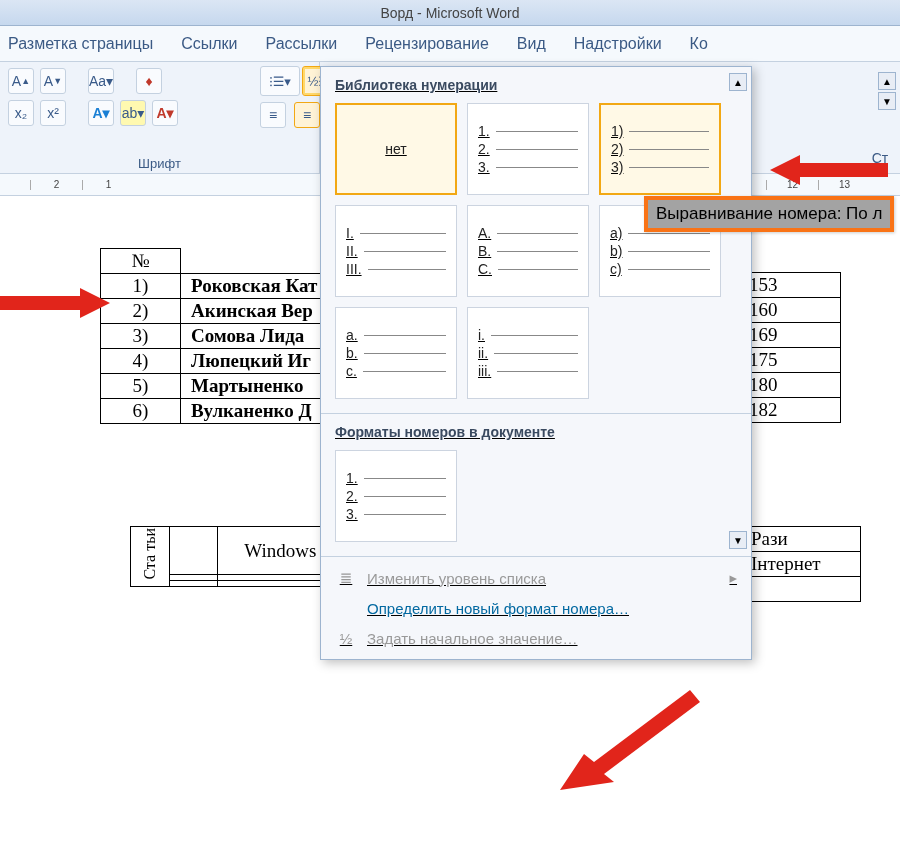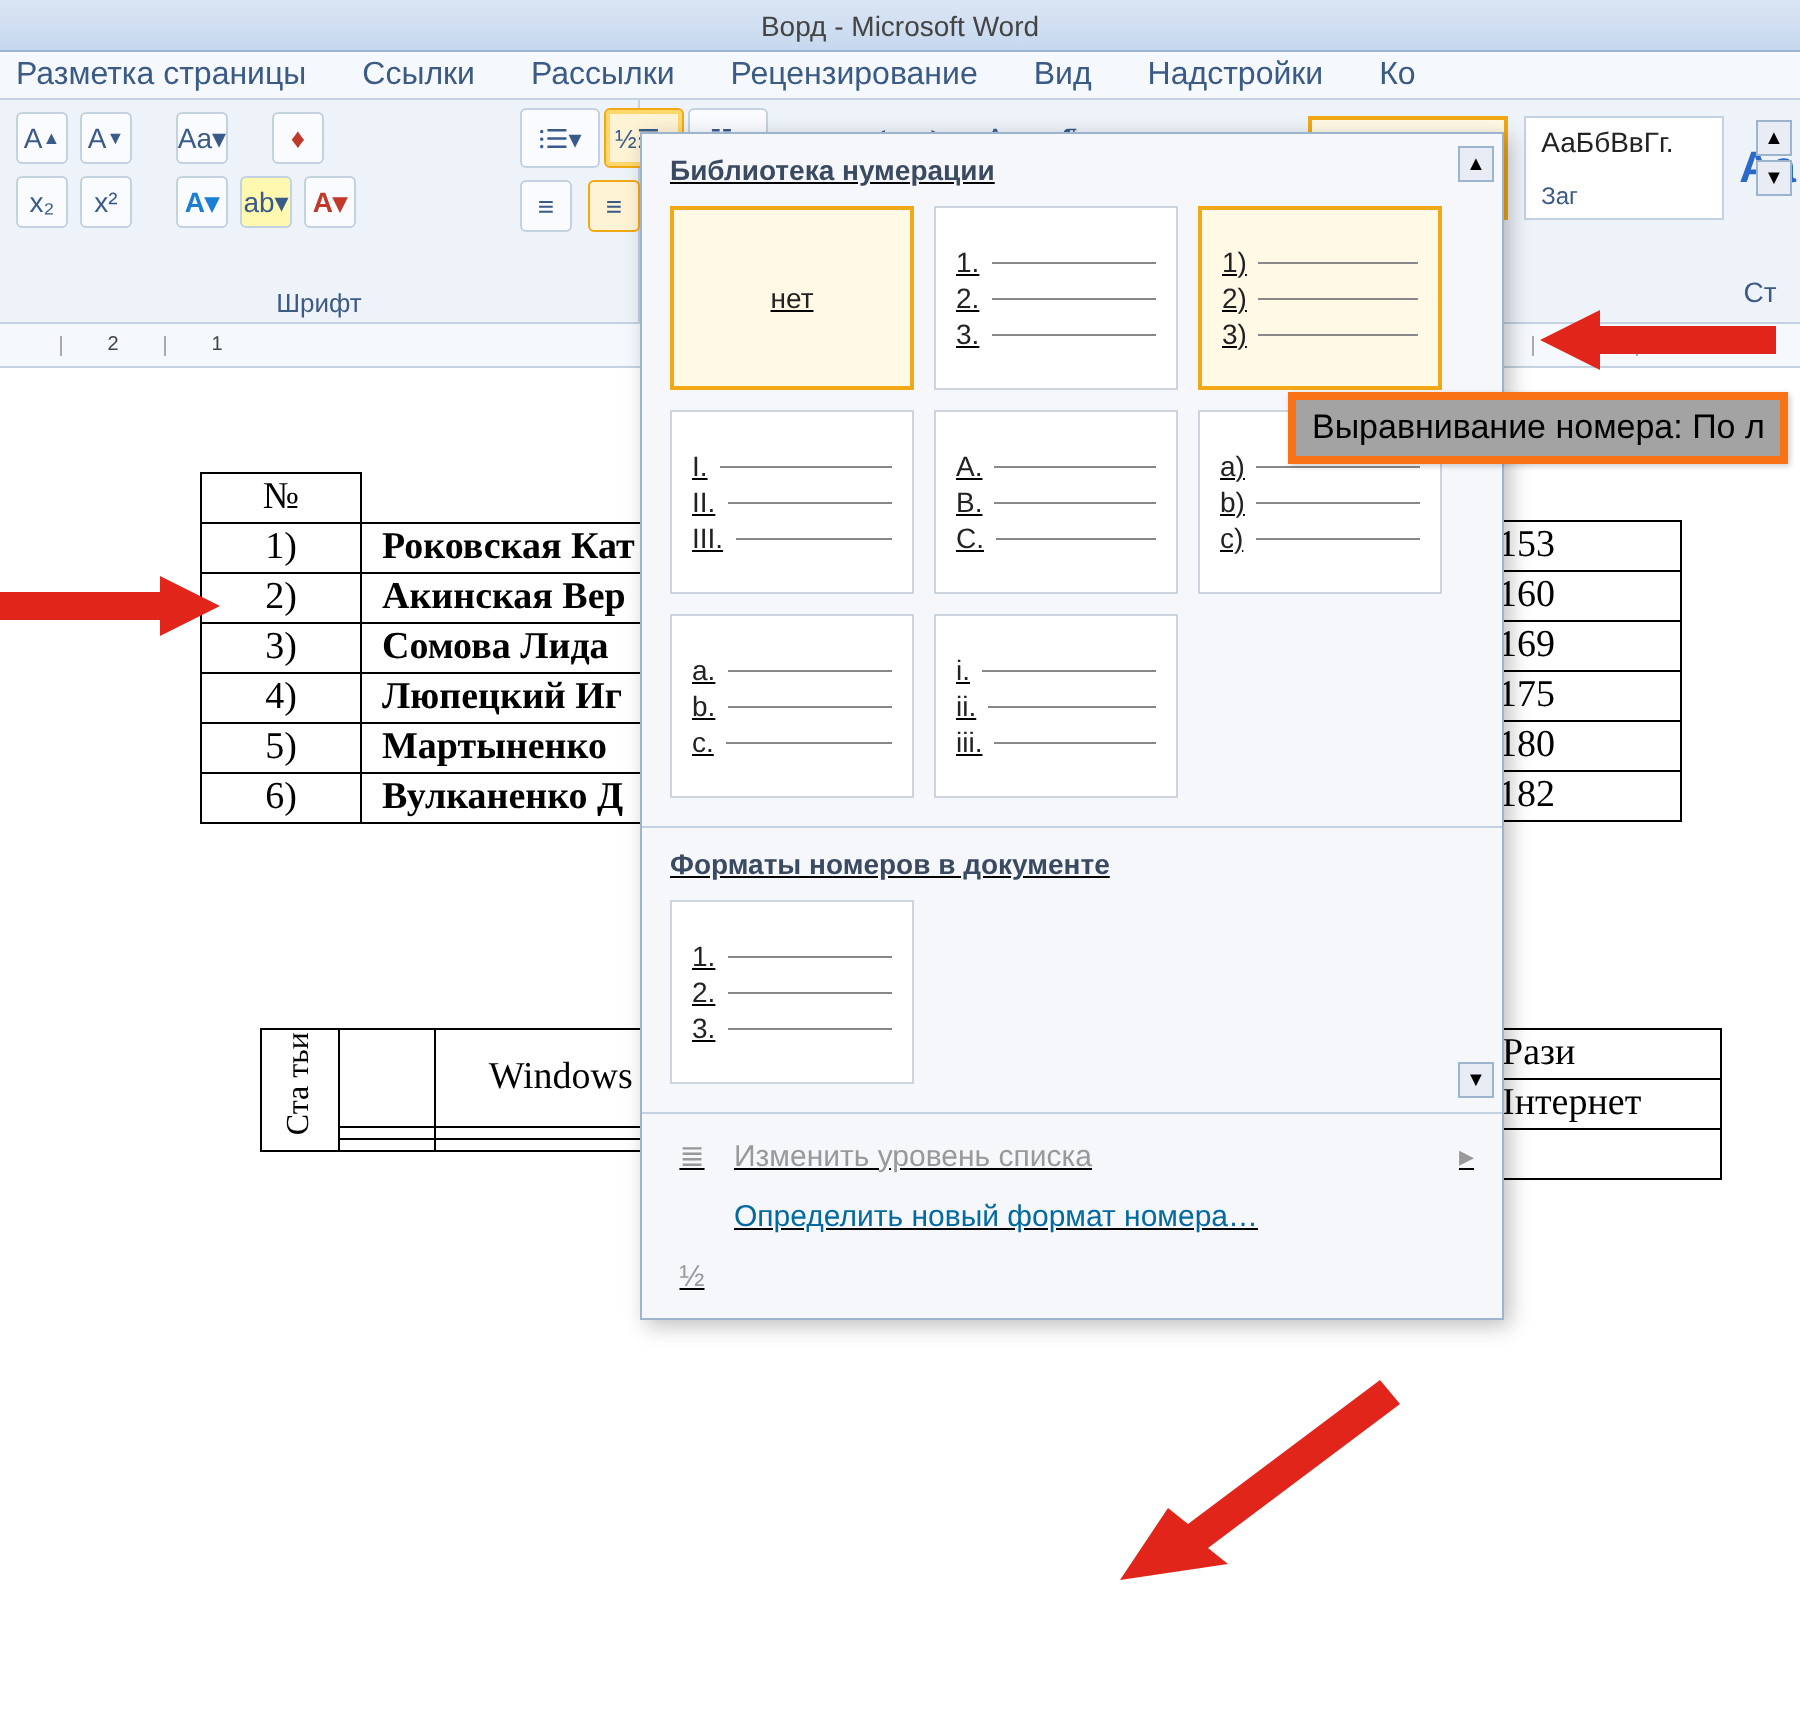--- a/index.html
+++ b/index.html
@@ -16,21 +16,21 @@
     height: 26px;
     background: linear-gradient(#dbe6f4, #c6d8ee);
     border-bottom: 1px solid #9db4cf;
     display: flex;
     align-items: center;
     justify-content: center;
     font-size: 14px;
     color: #444;
   }
   .menu-tabs {
-    height: 24px;
+    height: 36px;
     background: #f5f9fd;
     border-bottom: 1px solid #c4d1e0;
     display: flex;
     align-items: center;
     padding: 0 8px;
     gap: 28px;
     font-size: 16px;
     color: #3b5a85;
   }
   .menu-tabs span { cursor: pointer; }
@@ -289,31 +289,20 @@
       <div class="rb-btn">≡▶</div>
       <div class="rb-btn">A↓</div>
       <div class="rb-btn">¶</div>
     </div>
     <div style="position:absolute; top:40px; left:-60px; display:flex; gap:8px;">
       <div class="rb-btn">≡</div>
       <div class="rb-btn" style="border-color:#f2a814;background:#fff3d6">≡</div>
     </div>
   </div>
 
-  <div class="styles">
-    <div class="style-box sel">
-      <span>АаБбВвГг.</span>
-      <span class="style-caption">¶ Без инте…</span>
-    </div>
-    <div class="style-box">
-      <span>АаБбВвГг.</span>
-      <span class="style-caption">Заг</span>
-    </div>
-    <div style="color:#2a68c9;font-size:22px;font-weight:bold">Аа</div>
-  </div>
   <div class="scroll-btn" style="top:10px">▲</div>
   <div class="scroll-btn" style="top:30px">▼</div>
   <span class="rt-stub">Ст</span>
 </div>
 
 <div class="ruler">
   <span class="ruler-seg">2</span>
   <span class="ruler-seg">1</span>
   <span style="flex:1"></span>
   <span class="ruler-seg">12</span>
@@ -553,20 +542,21 @@
       <span class="gm-icon">≣</span>
       <span>Изменить уровень списка</span>
       <span style="margin-left:auto">▸</span>
     </div>
     <div class="gm-item">
       <span class="gm-icon"></span>
       <span>Определить новый формат номера…</span>
     </div>
     <div class="gm-item dis">
       <span class="gm-icon">½</span>
+      <span>Задать начальное значение…</span>
     </div>
   </div>
 </div>
 
 <div class="tooltip">
   <span>Выравнивание номера: По л</span>
 </div>
 
 <div class="arrow" style="top:145px; left:770px;">
   <svg width="120" height="50">

